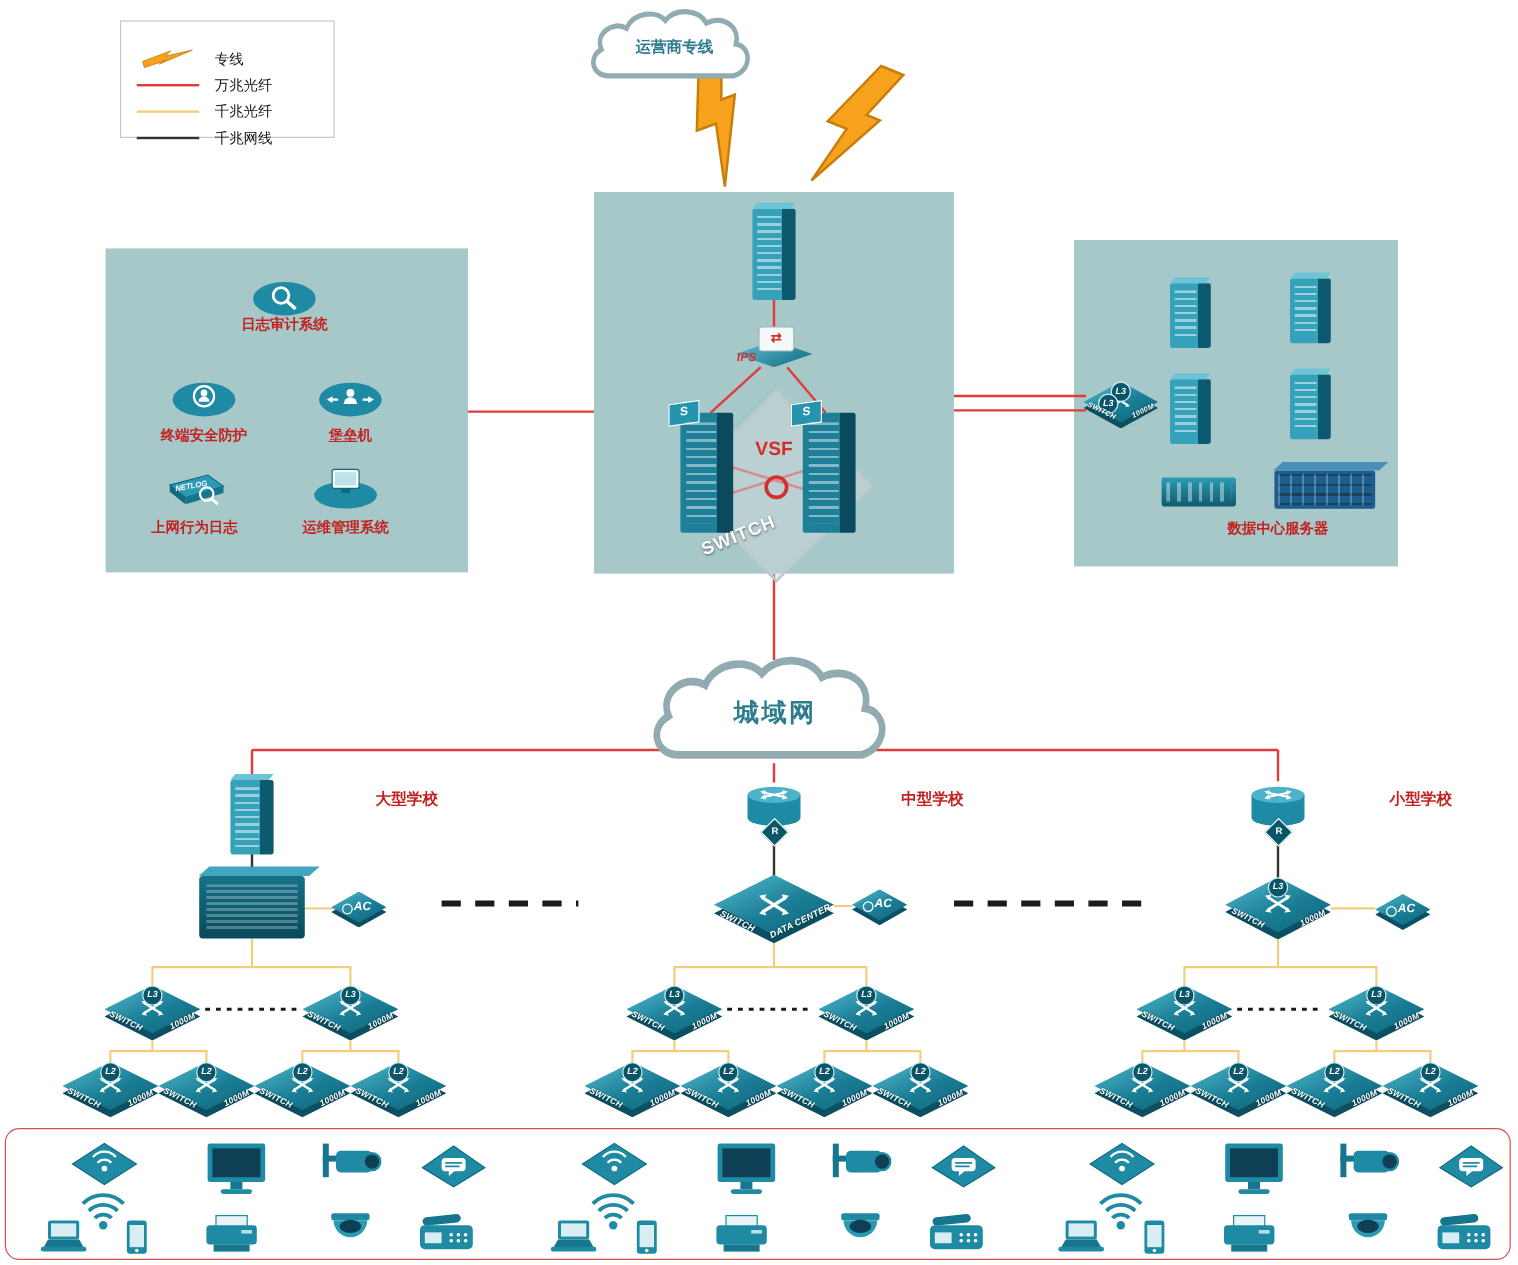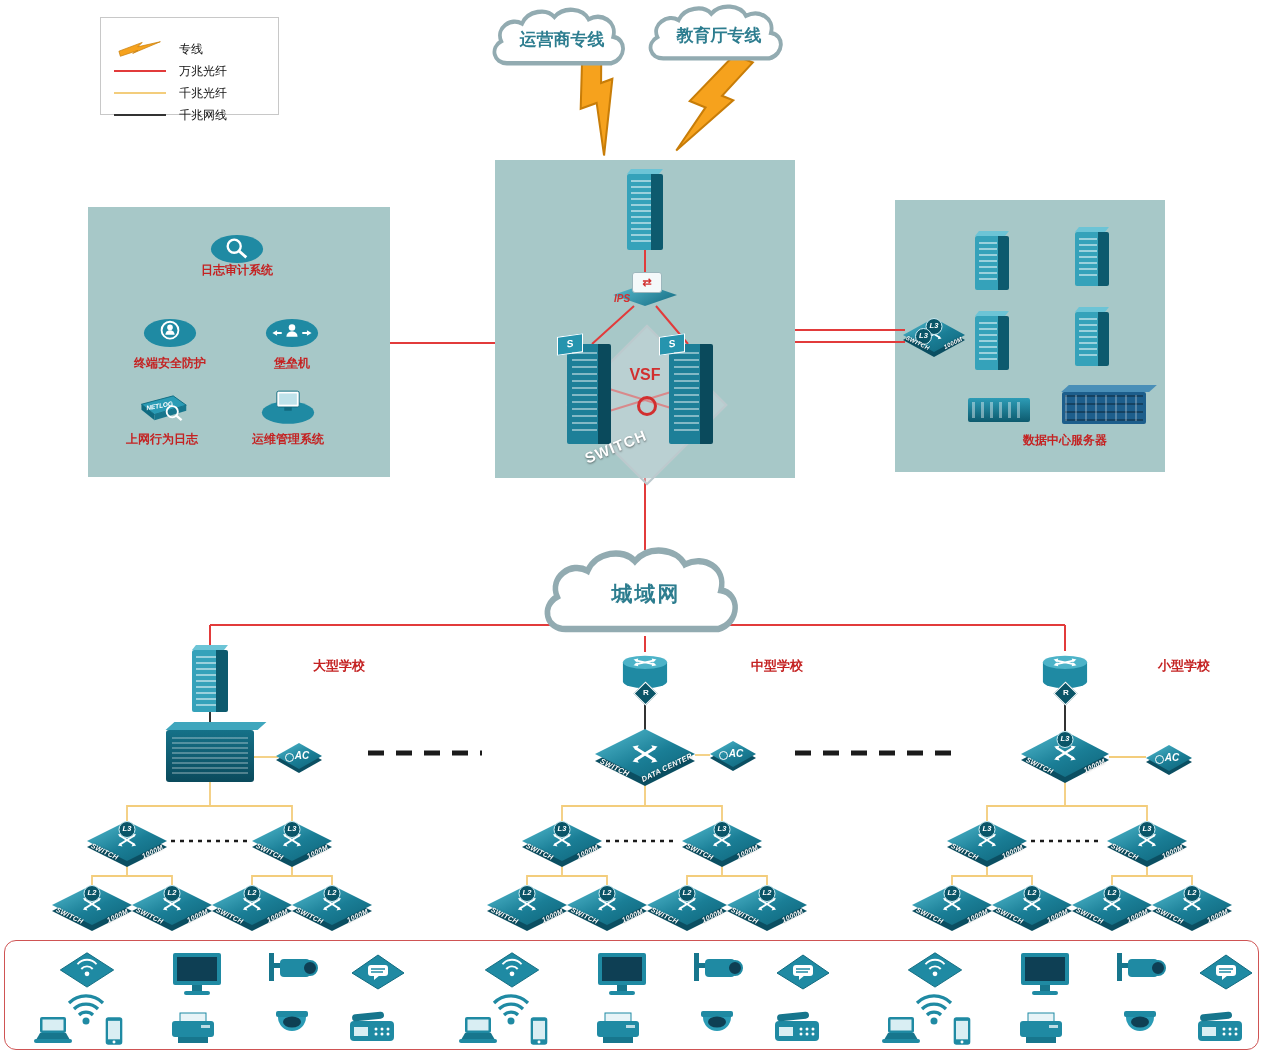--- a/index.html
+++ b/index.html
@@ -16,21 +16,21 @@
   .legend { position:absolute; left:100px; top:17px; width:179px; height:98px; background:#fff; border:1px solid #c8c8c8; box-sizing:border-box; padding:20px 0; }
   .legend-row { display:flex; align-items:center; height:22px; }
   .legend-swatch { width:78px; display:flex; justify-content:center; align-items:center; }
   .legend-line { width:52px; height:2px; }
   .legend-label { font-size:12px; color:#111; }
 
   
   .cloud { position:absolute; display:flex; align-items:center; justify-content:center; }
   .cloud svg.cl { position:absolute; inset:0; width:100%; height:100%; }
   .cloud-label { position:relative; z-index:2; font-family:"DejaVu Serif",serif; font-weight:bold; color:#2d7d8f; }
-  .cloud-label.sm { font-size:17px; }
+  .cloud-label.sm { font-size:13px; }
   .cloud-label.lg { font-size:21px; letter-spacing:2px; }
 
   
   .tower { position:absolute; background:linear-gradient(90deg,#35a2ba 0 68%,#0d5a6e 68%); border-radius:2px; }
   .tower::before { content:""; position:absolute; left:2px; right:2px; top:-5px; height:5px; background:#6cc4d6; transform:skewX(-38deg); }
   .tower::after { content:""; position:absolute; left:4px; right:34%; top:6px; bottom:6px; background:repeating-linear-gradient(180deg,rgba(255,255,255,.5) 0 2px,transparent 2px 6px); }
   .dc-server { position:absolute; width:44px; height:100px; background:linear-gradient(90deg,#1d7f98 0 70%,#0a4a5c 70%); border-radius:2px; z-index:3; }
   .dc-server::after { content:""; position:absolute; left:5px; right:32%; top:8px; bottom:8px; background:repeating-linear-gradient(180deg,rgba(255,255,255,.45) 0 2px,transparent 2px 7px); }
   .flag { position:absolute; left:-10px; top:-9px; width:24px; height:17px; background:#2694ae; border:1.5px solid #fff; color:#fff; font-weight:bold; font-size:10px; line-height:15px; text-align:center; transform:skewY(-8deg); }
 
@@ -321,26 +321,20 @@
       <span class="legend-label">千兆网线</span>
     </div>
   </div>
 
   <div class="cloud" style="left:486px;top:6px;width:152px;height:66px">
     <svg class="cl" preserveAspectRatio="none">
         <use href="#sym-cloud"></use>
       </svg>
     <span class="cloud-label sm">运营商专线</span>
   </div>
-  <div class="cloud" style="left:642px;top:3px;width:154px;height:64px">
-    <svg class="cl" preserveAspectRatio="none">
-        <use href="#sym-cloud"></use>
-      </svg>
-    <span class="cloud-label sm">教育厅专线</span>
-  </div>
   <div class="cloud" style="left:535px;top:545px;width:222px;height:97px">
     <svg class="cl" preserveAspectRatio="none">
         <use href="#sym-cloud"></use>
       </svg>
     <span class="cloud-label lg">城域网</span>
   </div>
 
   <div class="tower" style="left:627px;top:174px;width:36px;height:76px"></div>
   <div class="ips">
     <span class="ips-plate"></span>

